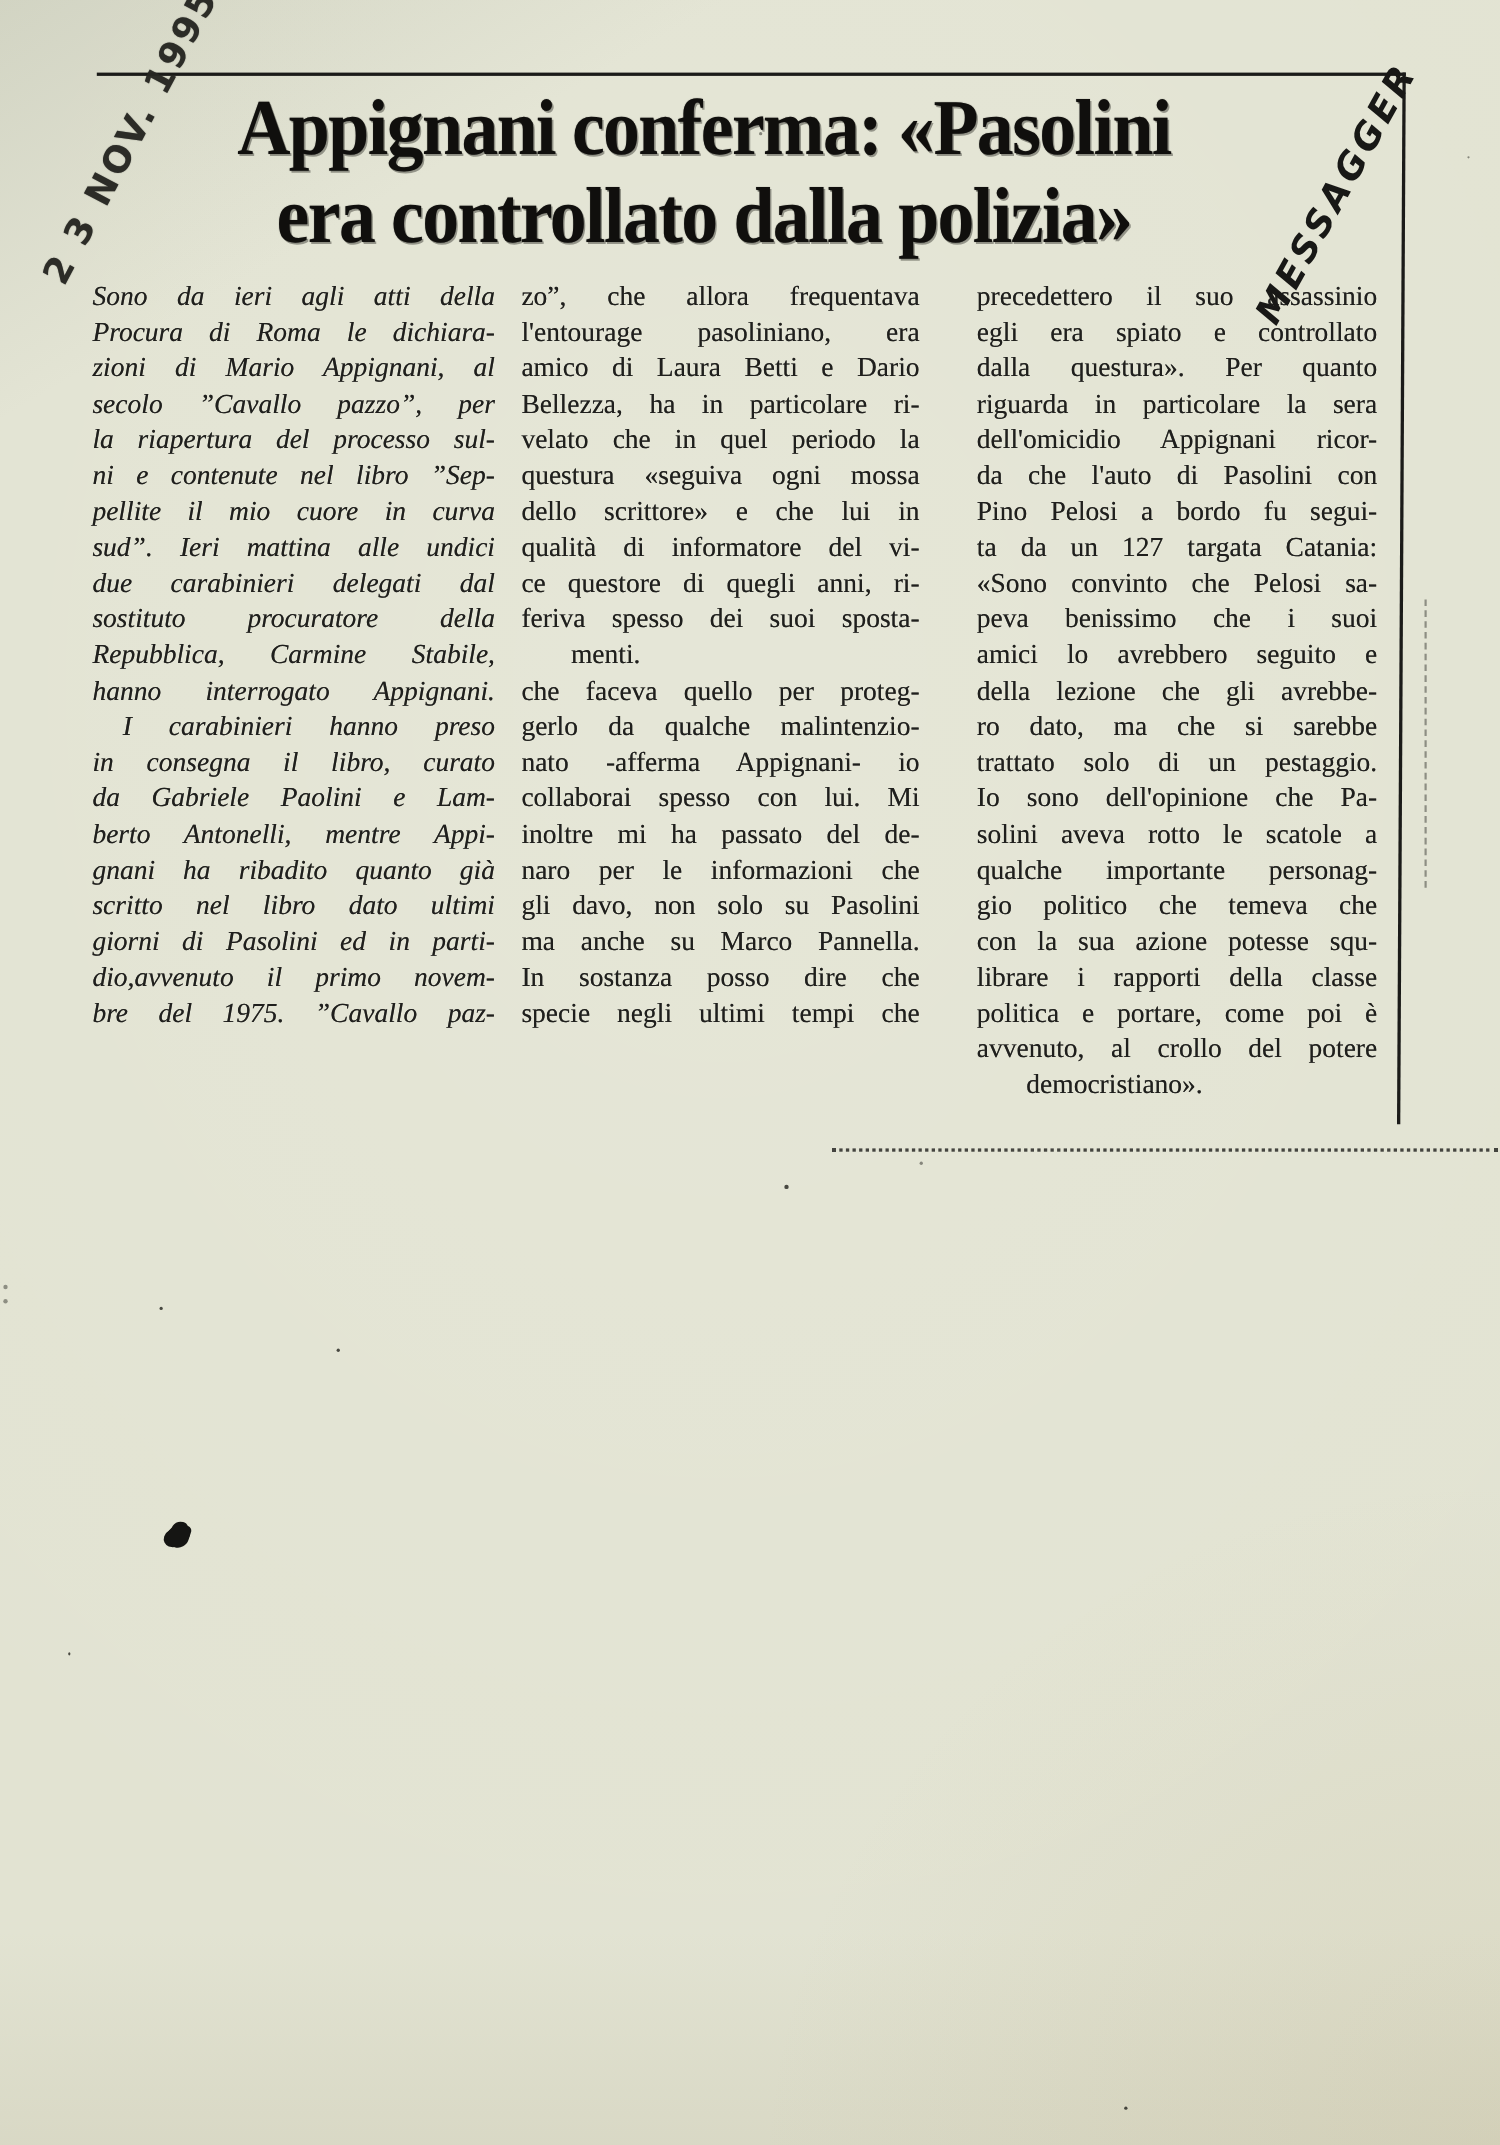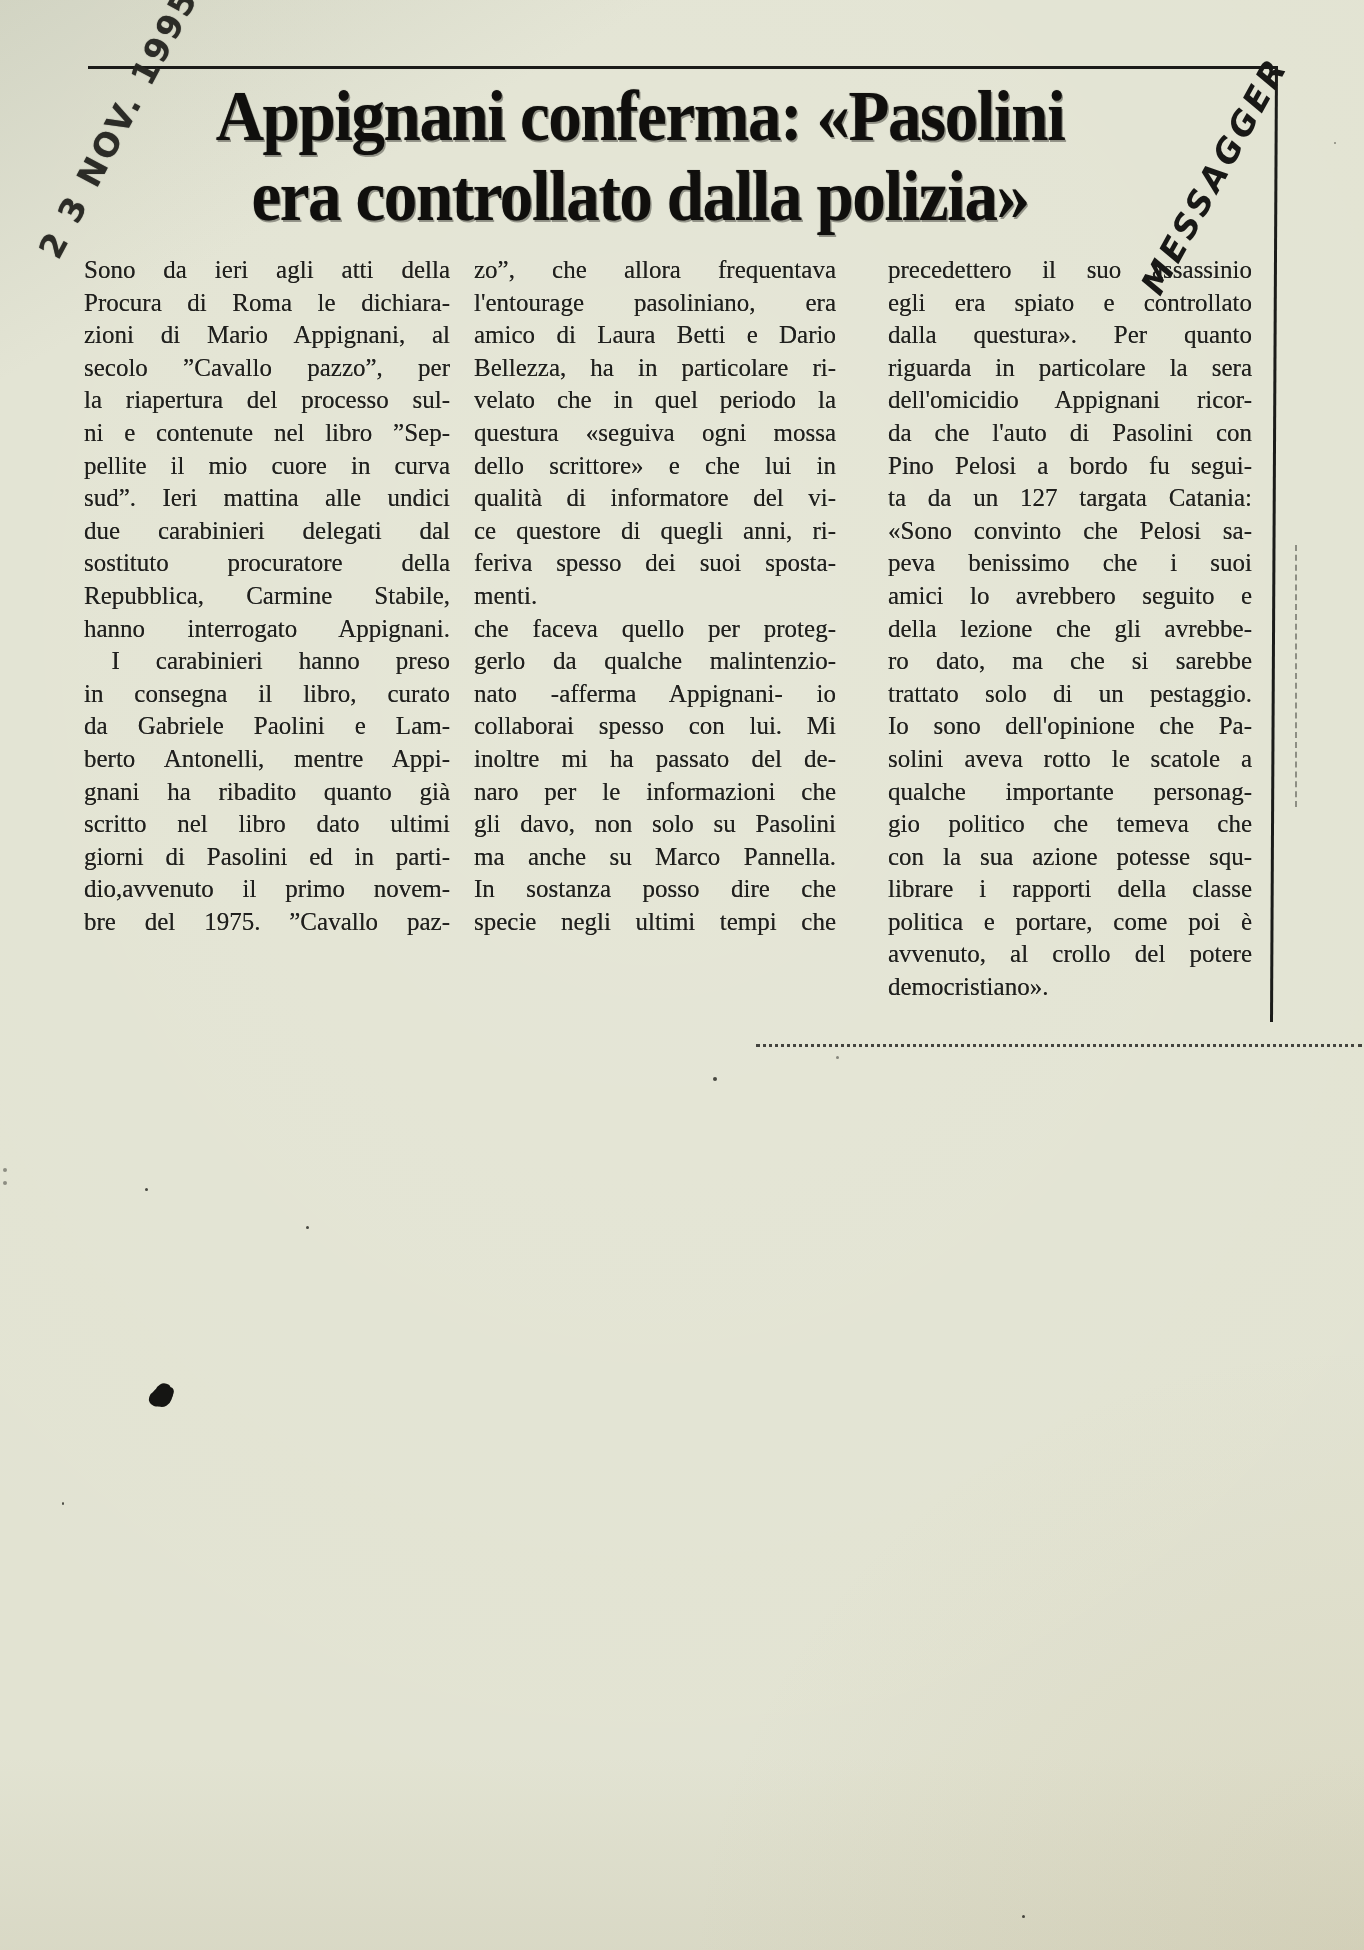--- a/index.html
+++ b/index.html
@@ -27,25 +27,25 @@
     font-weight:bold;font-size:72px;line-height:80px;letter-spacing:-1.5px;
     color:#100f0d;transform:scaleX(0.93);transform-origin:50% 0;
     text-shadow:1.5px 1.5px 0.5px rgba(30,30,26,0.4), 0 0 1px rgba(20,20,18,0.55);
     white-space:nowrap;
   }
   .col{
     position:absolute;top:254px;color:var(--ink,#1f1f1d);
     font-size:25px;line-height:32.6px;
     text-shadow:0 0 0.6px rgba(25,25,22,0.65);
   }
-  .col1{left:84px;width:366px;}
+  .col1{left:84px;width:366px;font-style:italic;}
   .col2{left:474px;width:362px;}
   .col3{left:888px;width:364px;}
   .line{text-align:justify;text-align-last:justify;height:32.6px;overflow:visible;}
-  .line.short{text-align-last:left;}
+  .line.short{text-align-last:left;margin-left:45px;}
   .line.indent{text-indent:1.1em;}
   .stamp{
     position:absolute;left:48px;top:236px;transform:rotate(-62deg);transform-origin:0 50%;
     font-family:"DejaVu Sans", sans-serif;font-weight:bold;font-size:33px;letter-spacing:3px;
     color:rgba(38,38,34,0.92);white-space:nowrap;text-shadow:0 0 1px rgba(38,38,34,0.6);
   }
   .annotation{
     position:absolute;left:1150px;top:272px;transform:rotate(-61deg);transform-origin:0 50%;
     font-family:"DejaVu Sans", sans-serif;font-style:italic;font-weight:600;font-size:33px;
     letter-spacing:4px;color:#181816;white-space:nowrap;z-index:5;

